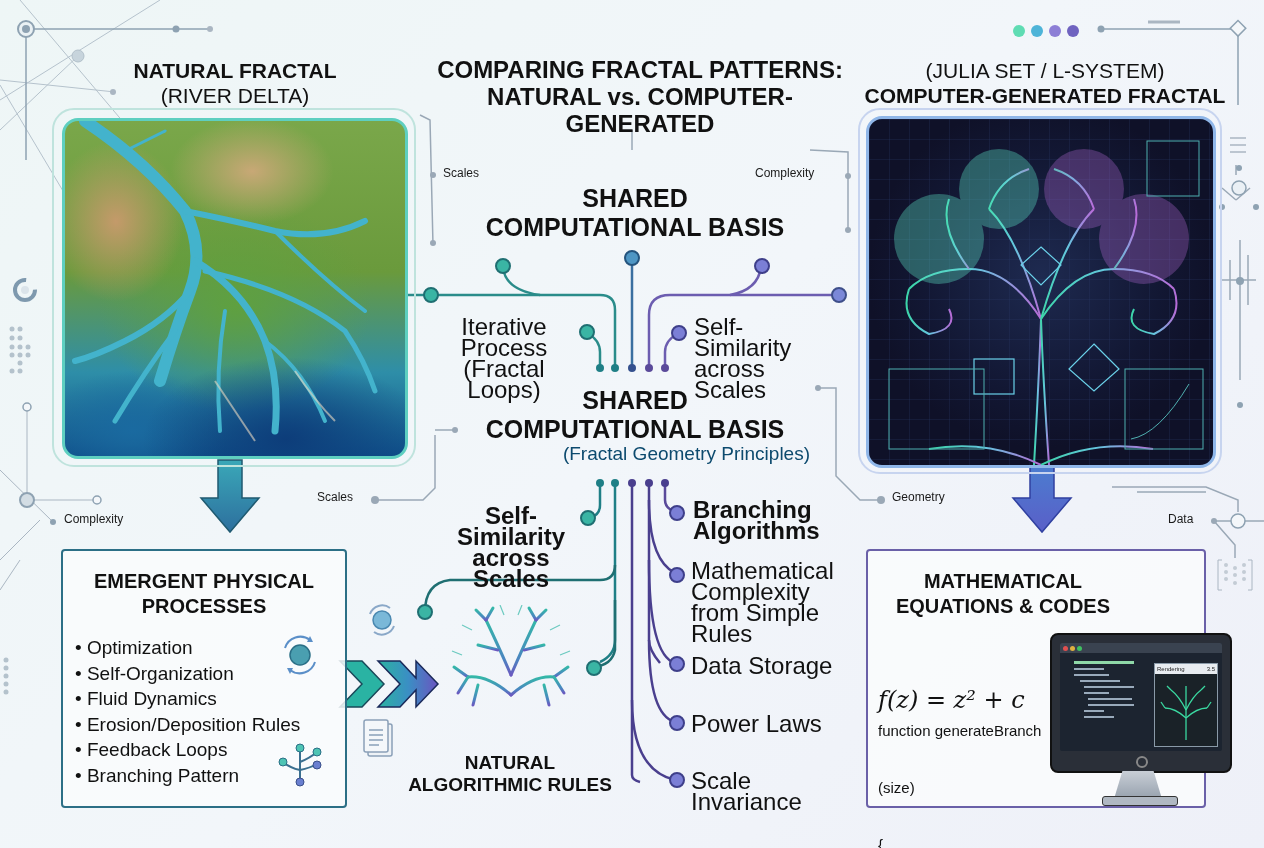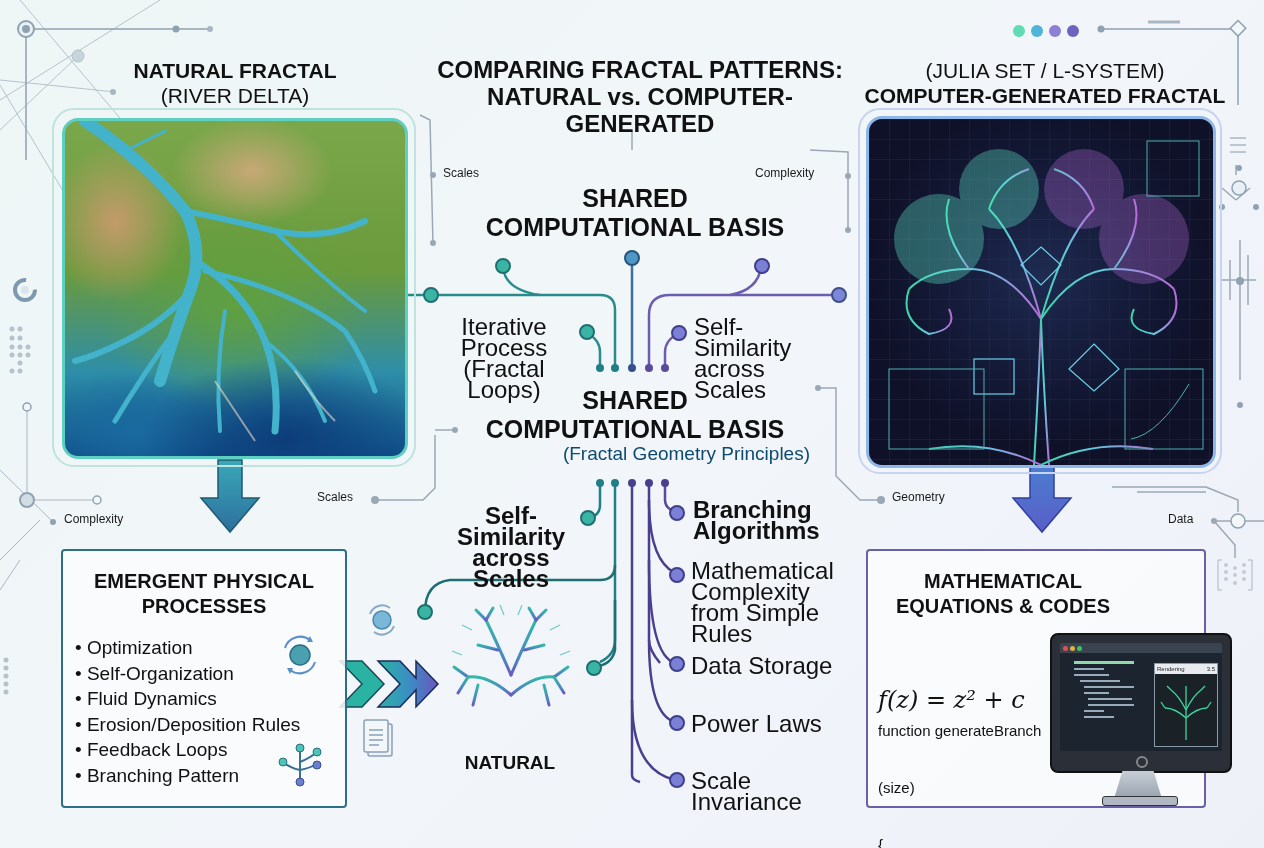--- a/index.html
+++ b/index.html
@@ -463,20 +463,21 @@
     <path d="M 14 50 L 4 46"></path>
       <path d="M 112 50 L 122 46"></path>
     <path d="M 24 25 L 14 20"></path>
       <path d="M 102 25 L 112 20"></path>
     <path d="M 56 10 L 52 0"></path>
       <path d="M 70 10 L 74 0"></path>
   </g>
 </svg>
 <div class="abs h-title" style="left:400px;top:752px;width:220px;font-size:19px;line-height:22px;">
   <div>NATURAL</div>
+  <div>ALGORITHMIC RULES</div>
 </div>
 
 <div class="box" style="left:866px;top:549px;width:336px;height:255px;border:2.5px solid #6a60a8;">
   <div class="h-title" style="margin-top:18px;font-size:20px;line-height:25px;width:270px;">
     <div>MATHEMATICAL</div>
     <div>EQUATIONS &amp; CODES</div>
   </div>
   <div style="position:absolute;left:10px;top:88px;font-family:'DejaVu Serif','Liberation Serif',serif;font-style:italic;font-size:24px;margin-top:47px;">f(z) = z² + c</div>
   <div class="code" style="position:absolute;left:10px;top:132px;">
     <div>function generateBranch</div>

